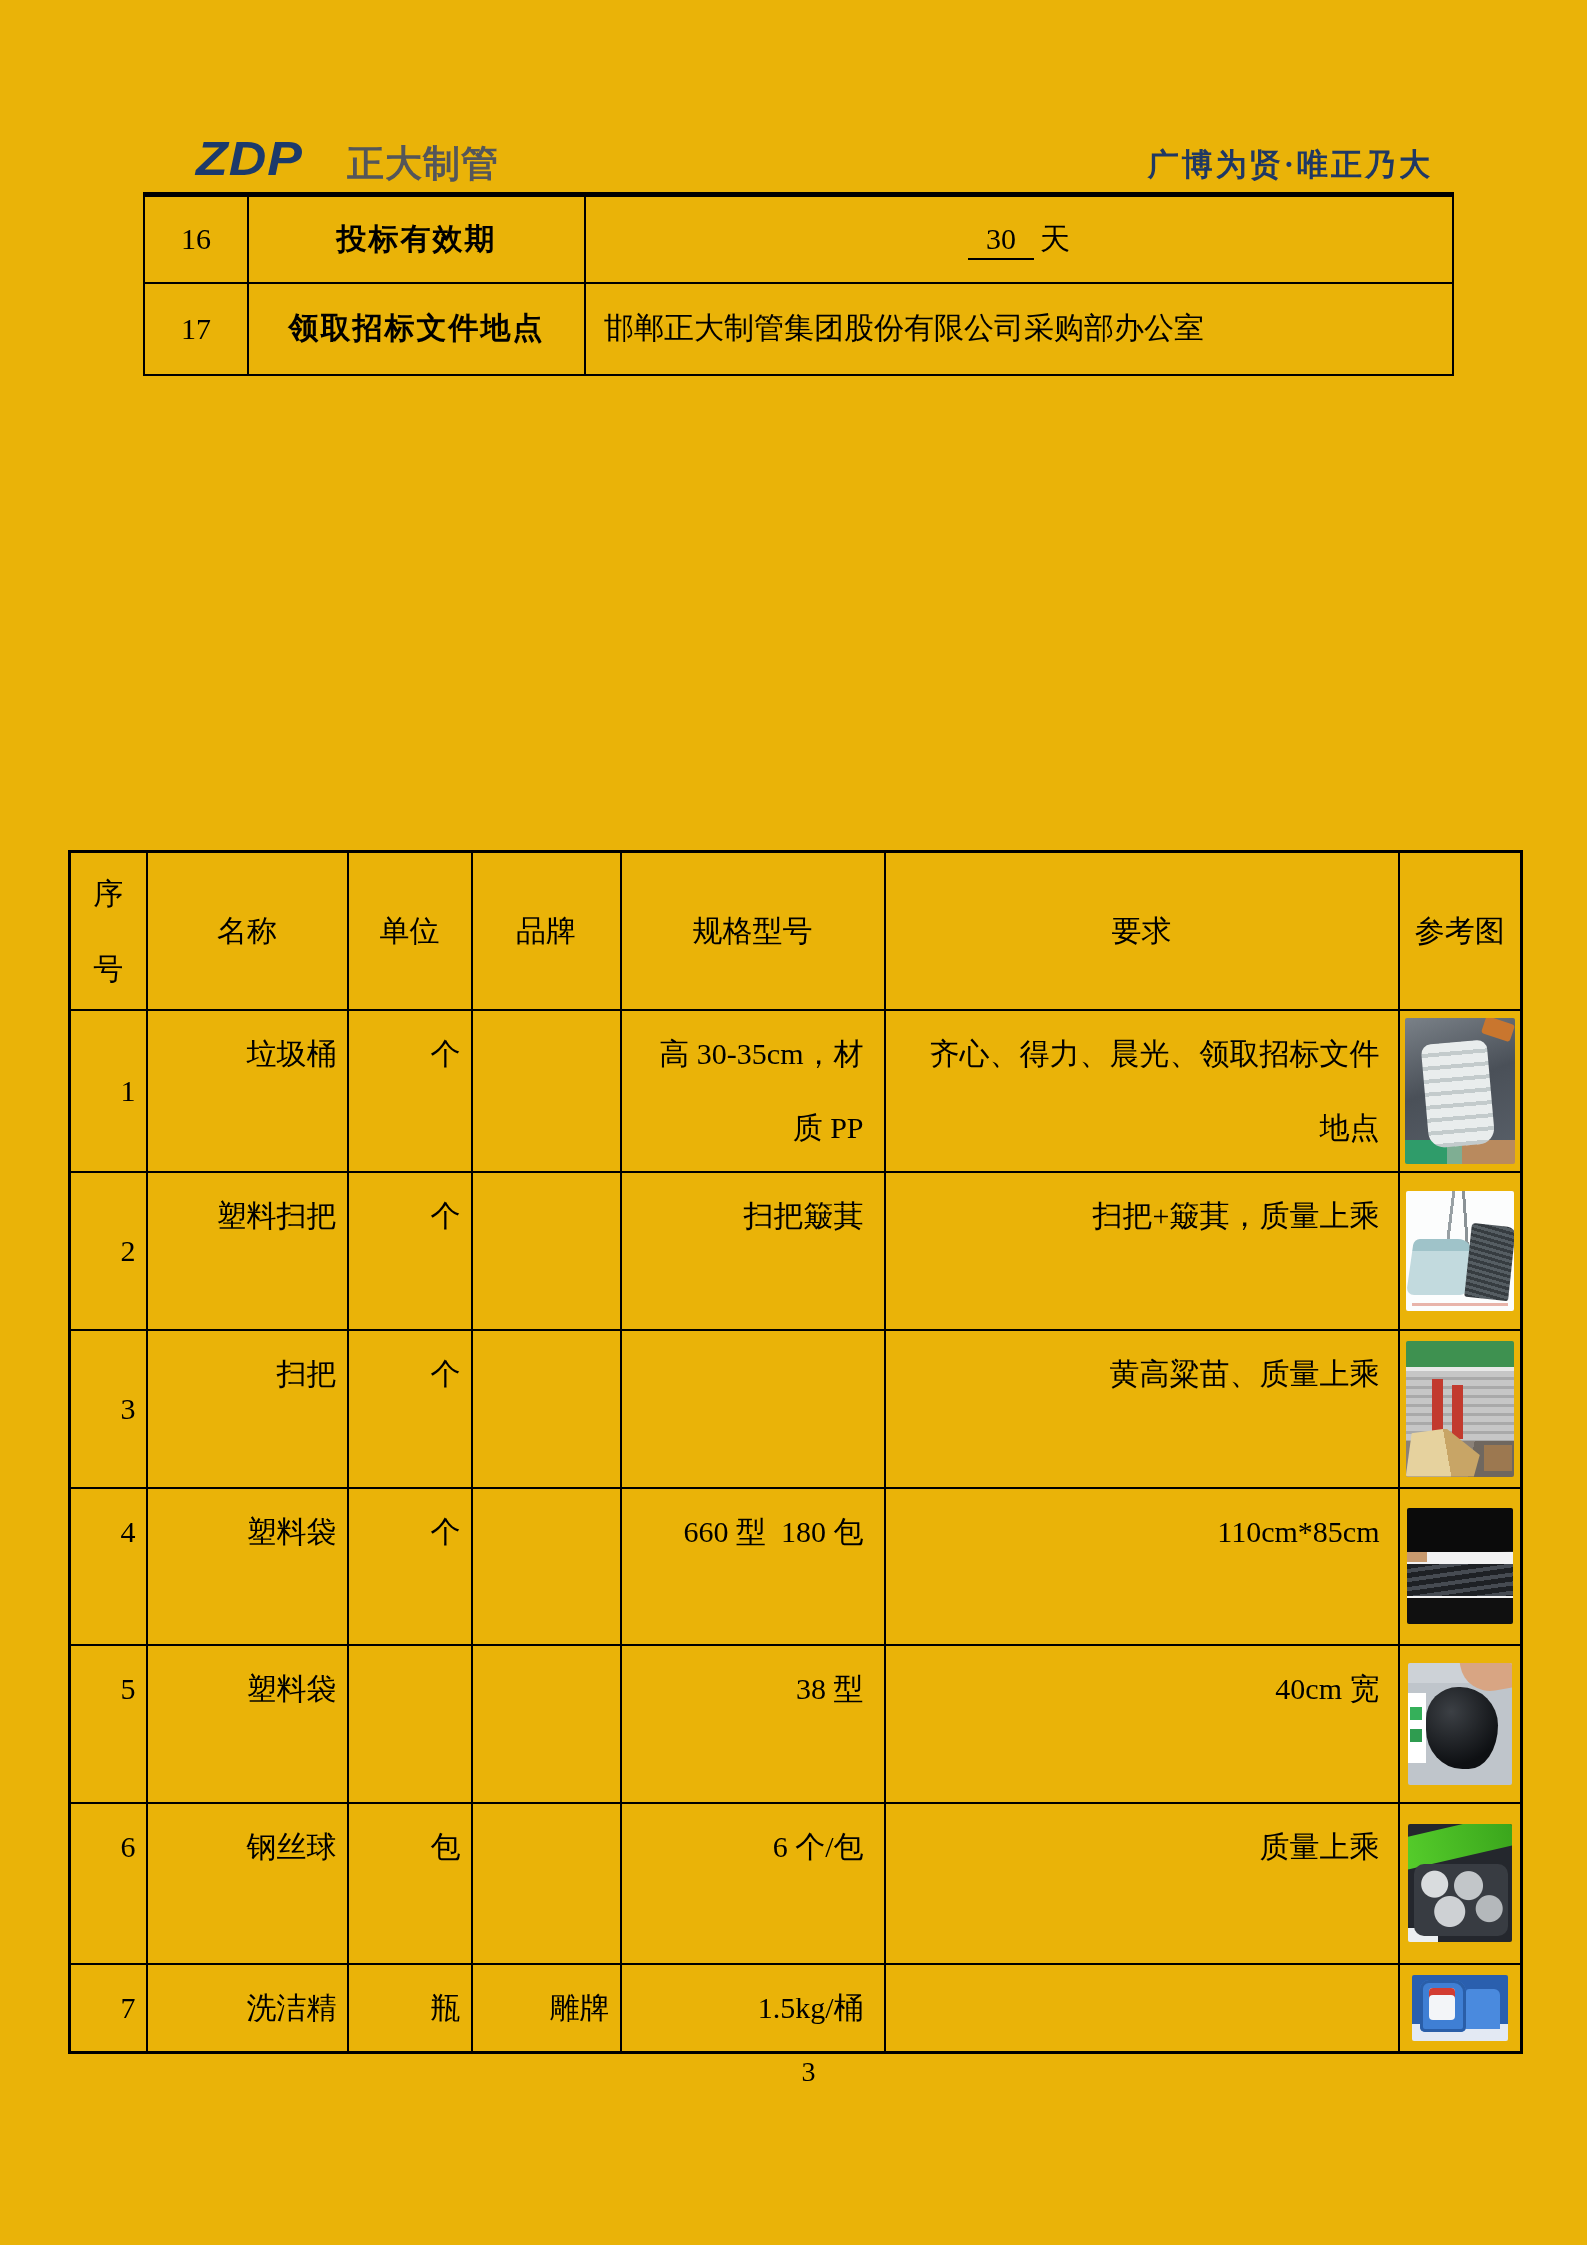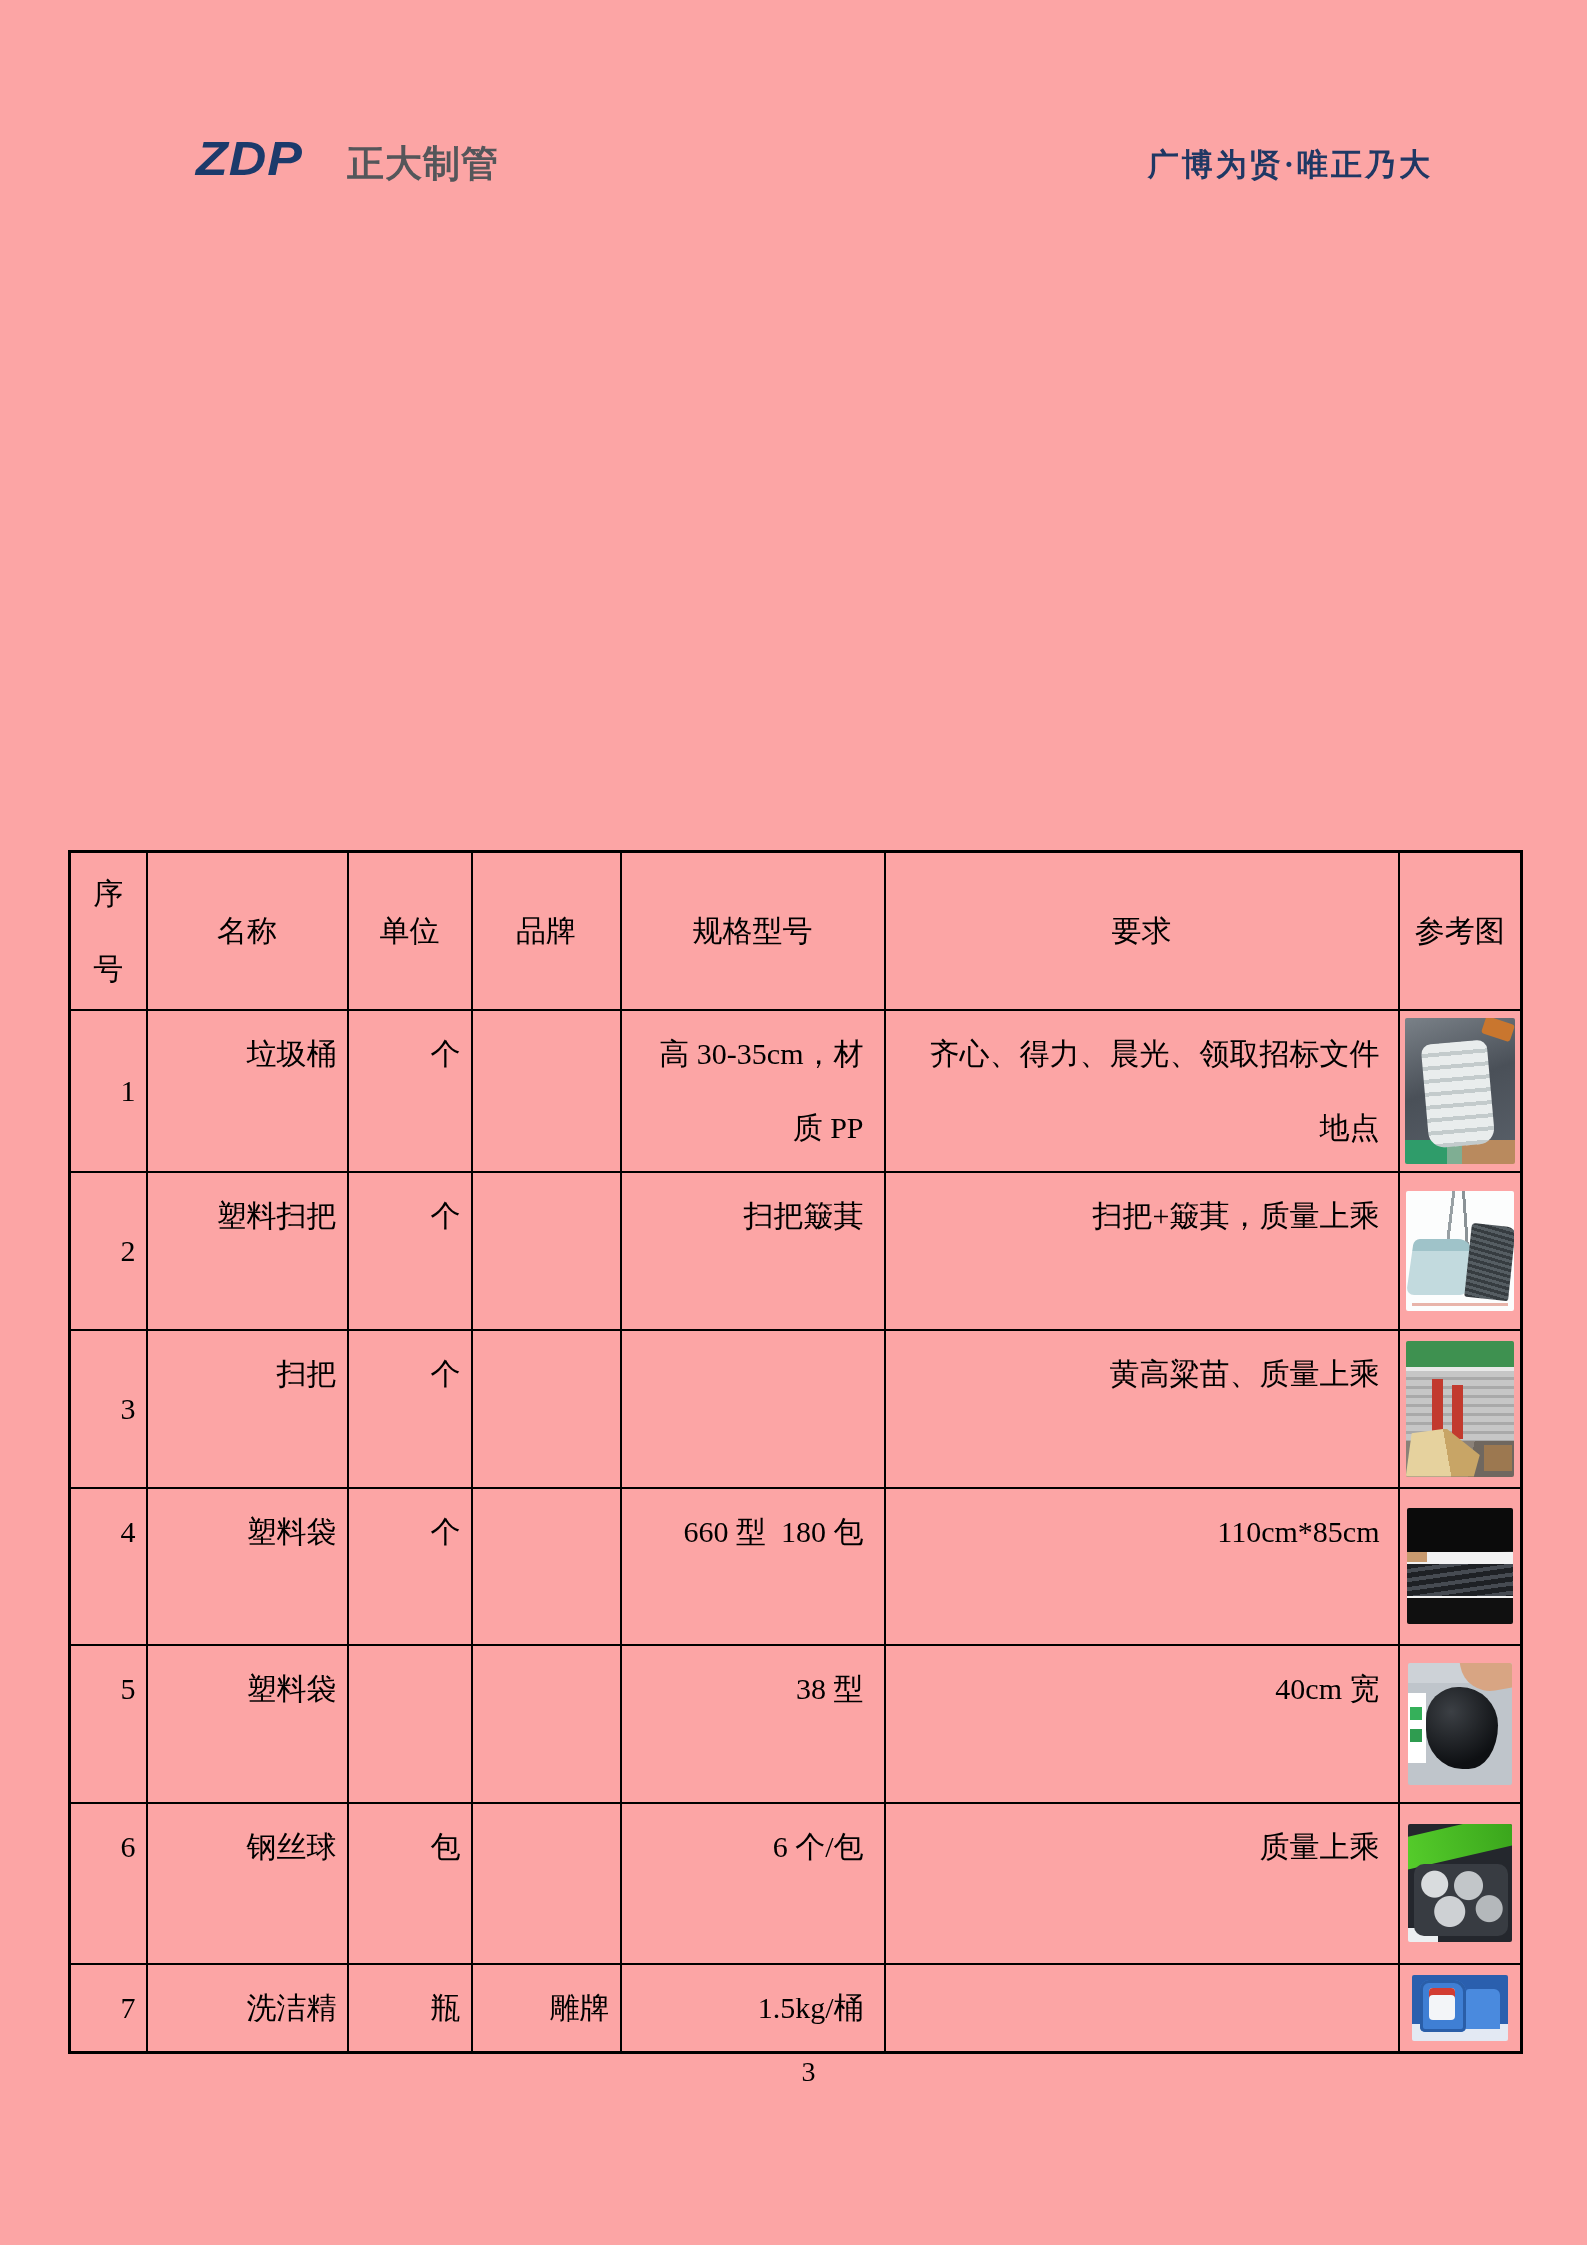--- a/index.html
+++ b/index.html
@@ -1,16 +1,16 @@
 <!DOCTYPE html>
 <html><head>
 <meta charset="utf-8">
 <style>
   html,body{margin:0;padding:0;background:#ffffff;}
-  .page{position:relative;width:1587px;height:2245px;background:#fca5a5;overflow:hidden;
+  .page{position:relative;width:1587px;height:2245px;background:#eab308;overflow:hidden;
         font-family:"Liberation Serif","DejaVu Serif",serif;color:#000;}
 
   
   .logo{position:absolute;left:196px;top:132px;display:flex;align-items:baseline;gap:44px;}
   .logo-zdp{font-family:"Liberation Sans","DejaVu Sans",sans-serif;font-weight:900;font-style:italic;
             font-size:52px;line-height:52px;color:#1c3a6b;letter-spacing:1px;transform:scaleY(.92);}
   .logo-name{font-family:Liberation Serif, serif;font-weight:700;
              font-size:37px;line-height:46px;color:#54565a;letter-spacing:1px;}
   .slogan{position:absolute;right:154px;top:144px;font-size:31px;font-weight:700;color:#1f3864;letter-spacing:3px;}
 
@@ -126,20 +126,39 @@
 <body>
 
 <div class="page">
 
   <div class="logo">
     <span class="logo-zdp">ZDP</span>
     <span class="logo-name">正大制管</span>
   </div>
   <div class="slogan">广博为贤·唯正乃大</div>
 
+  <table class="info-table">
+    <colgroup>
+        <col style="width:104px">
+        <col style="width:337px">
+        <col style="width:868px">
+      </colgroup>
+    <tbody>
+      <tr class="ri1">
+        <td class="c-no">16</td>
+        <td class="c-label">投标有效期</td>
+        <td class="c-val"><span class="uline">30</span><span class="unit">天</span></td>
+      </tr>
+      <tr class="ri2">
+        <td class="c-no">17</td>
+        <td class="c-label">领取招标文件地点</td>
+        <td class="c-val-left">邯郸正大制管集团股份有限公司采购部办公室</td>
+      </tr>
+    </tbody>
+  </table>
 
 
   <table class="spec-table">
     <colgroup>
       <col style="width:77px">
         <col style="width:201px">
         <col style="width:124px">
         <col style="width:149px">
       <col style="width:264px">
         <col style="width:514px">

